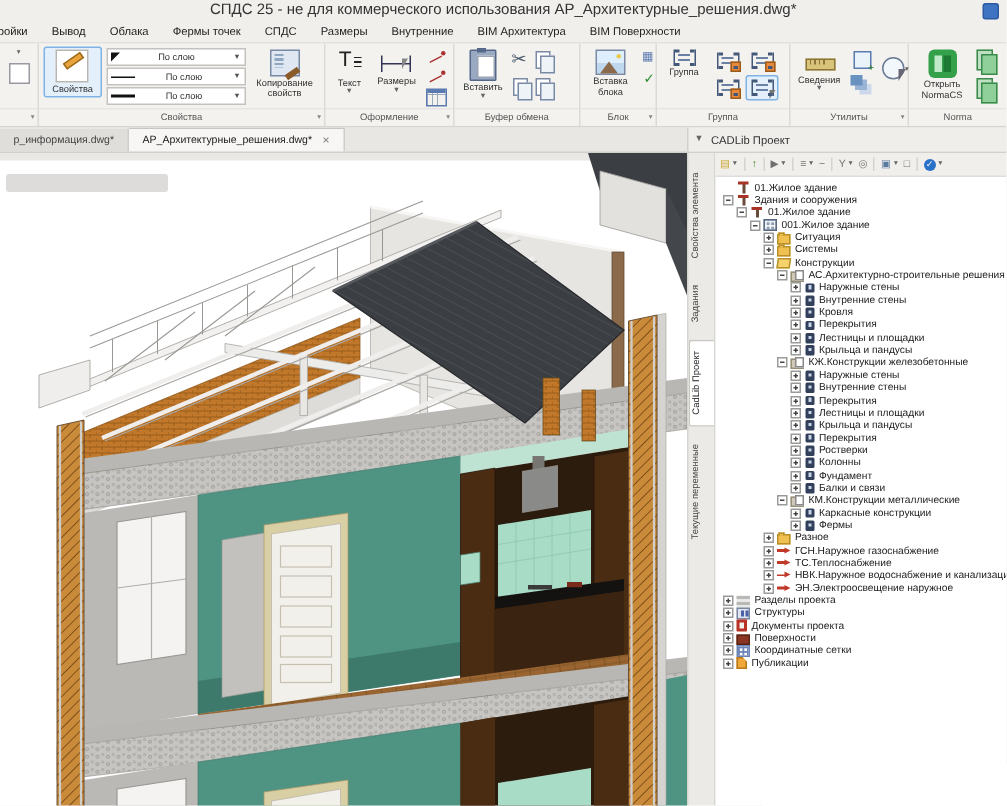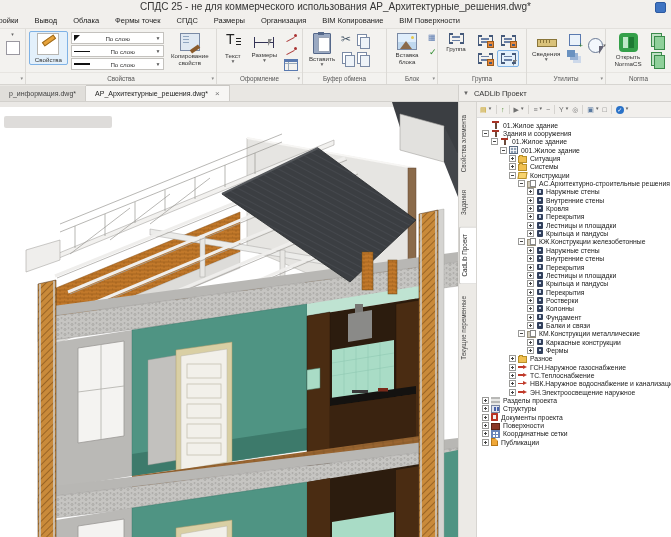--- a/index.html
+++ b/index.html
@@ -161,22 +161,22 @@
     <span class="tb-appicon"></span>
   </div>
 
   <div class="menubar" id="menu-items">
       <span class="menu-item clipped">тройки</span>
       <span class="menu-item">Вывод</span>
       <span class="menu-item">Облака</span>
       <span class="menu-item">Фермы точек</span>
       <span class="menu-item">СПДС</span>
       <span class="menu-item">Размеры</span>
-      <span class="menu-item">Организация</span>
-      <span class="menu-item">BIM Копирование</span>
+      <span class="menu-item">Внутренние</span>
+      <span class="menu-item">BIM Архитектура</span>
       <span class="menu-item">BIM Поверхности</span>
     </div>
 
   <div class="ribbon">
 
     <div class="rgroup" style="width:25px">
       <div class="rg-content" style="flex-direction:column;align-items:center;gap:4px;">
         <span style="font-size:5px;color:#666;">▾</span>
         <span class="ic ic-sheet"></span>
       </div>

